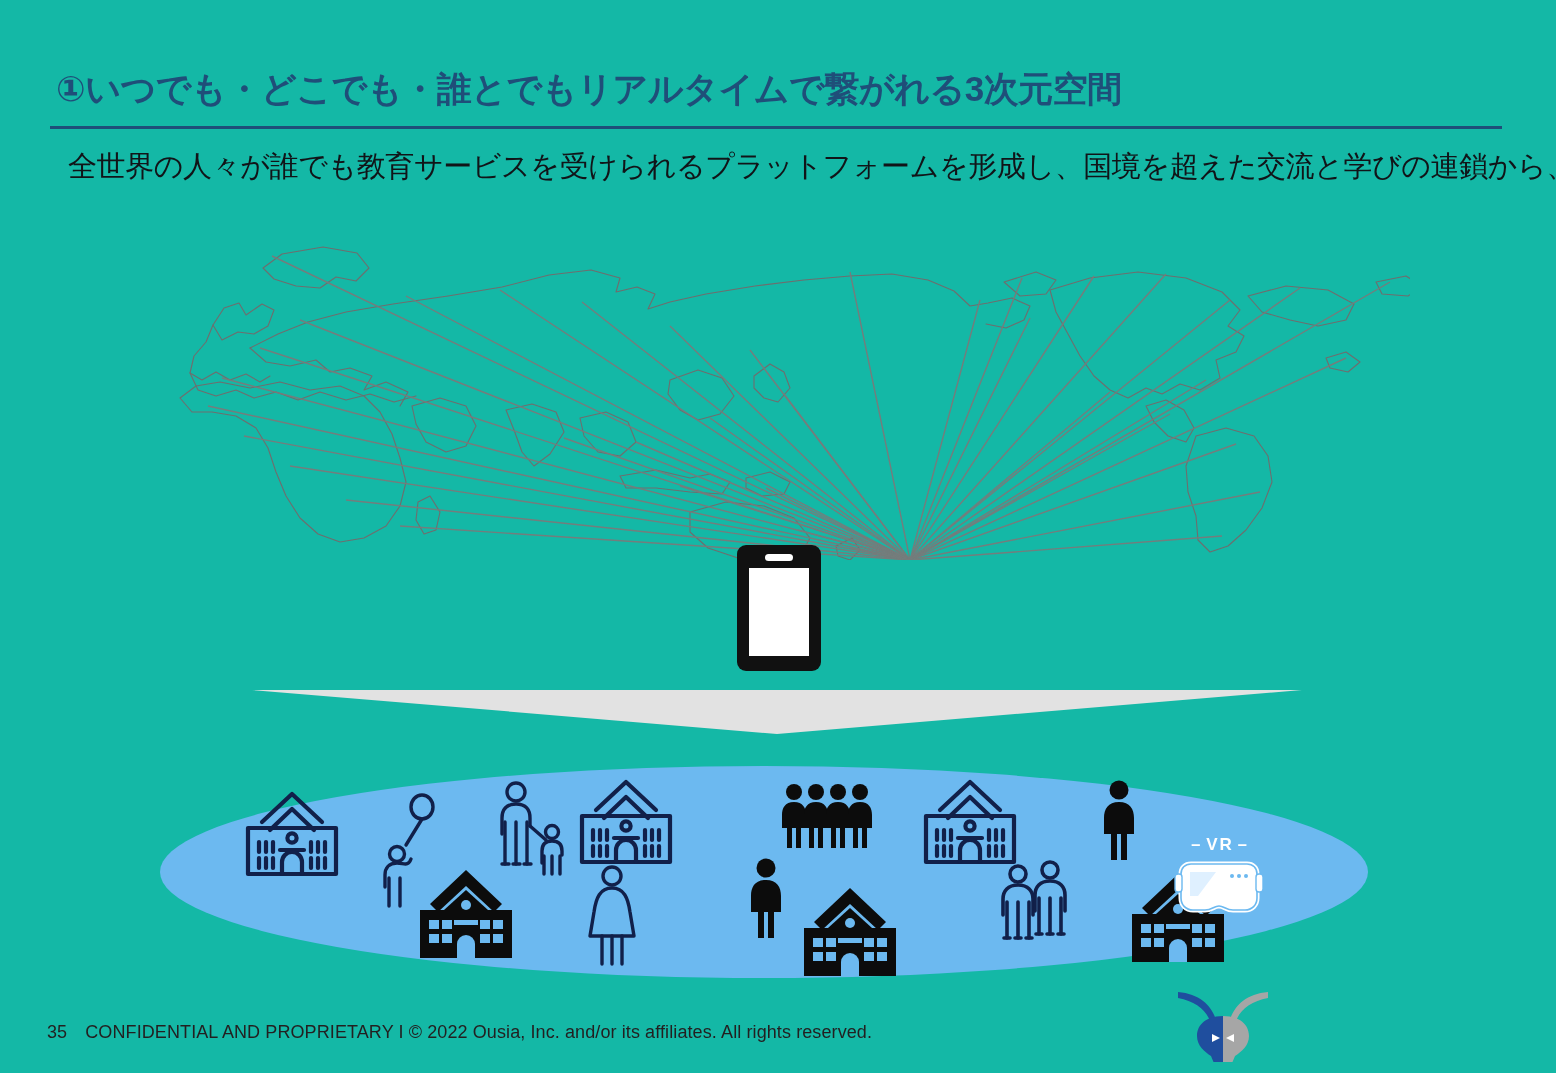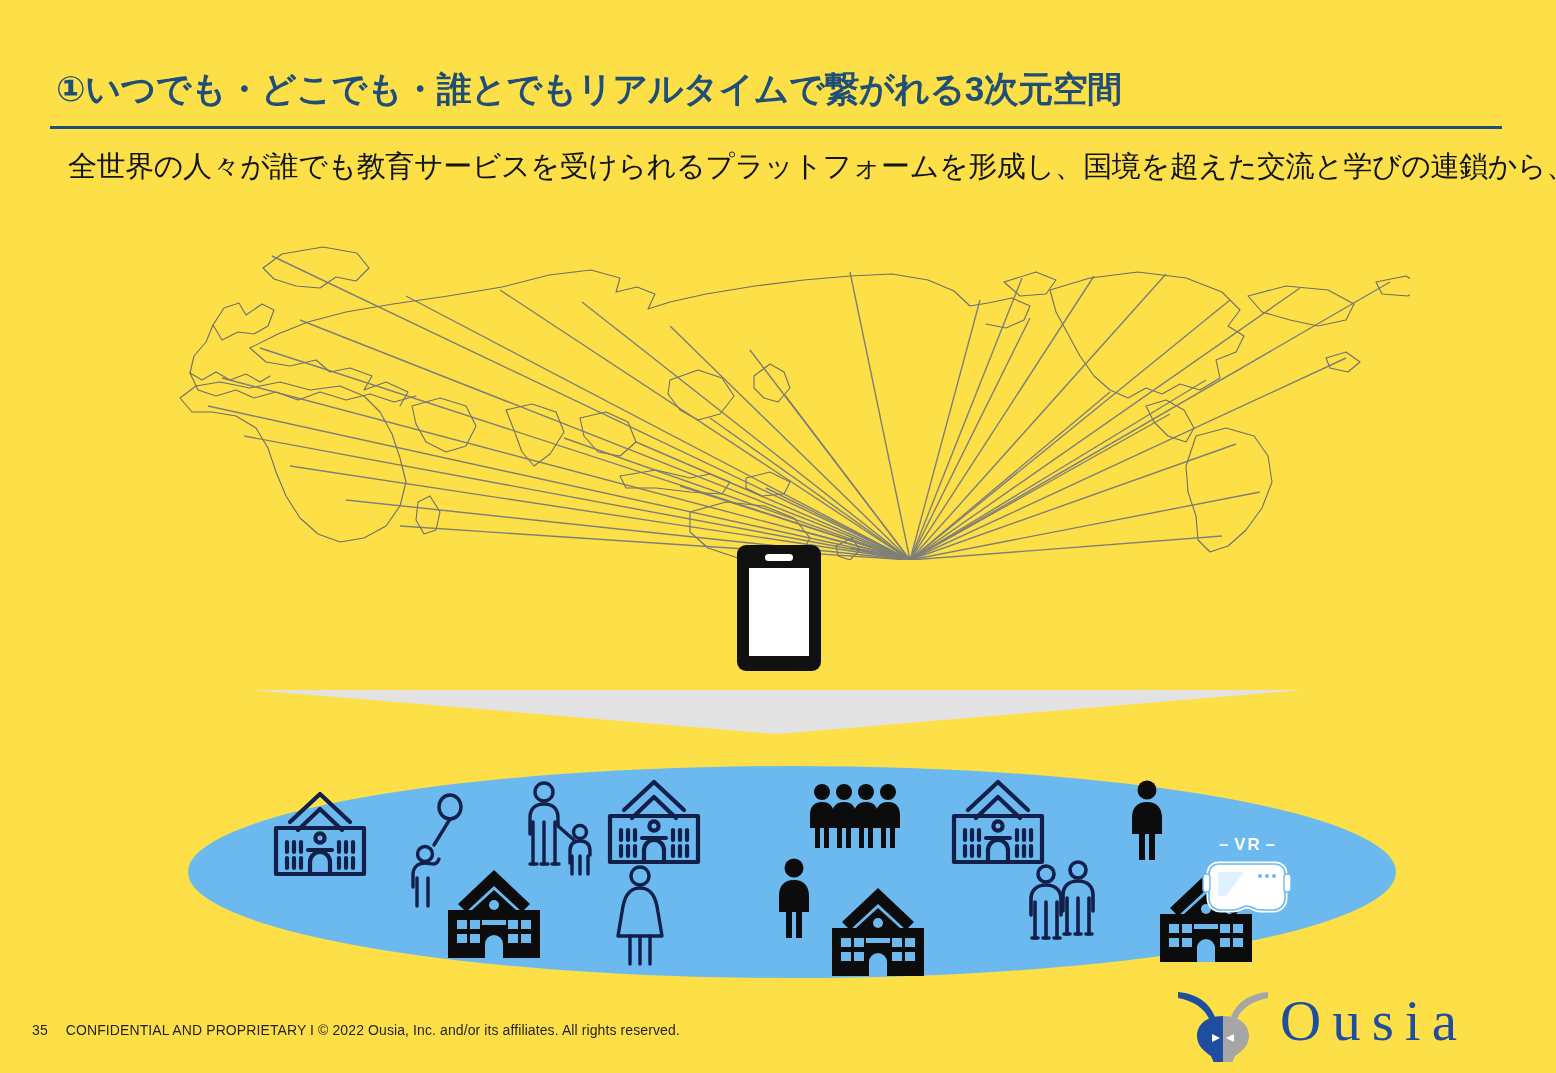--- a/index.html
+++ b/index.html
@@ -1,21 +1,21 @@
 <!DOCTYPE html>
 <html><head>
 <meta charset="utf-8">
 <style>
   html,body{margin:0;padding:0;background:#ffffff;}
   body{
     width:1556px;height:1073px;position:relative;overflow:hidden;
     font-family:"Liberation Sans","DejaVu Sans",sans-serif;
     -webkit-font-smoothing:antialiased;
   }
-  .slide{position:absolute;inset:0;background:#fde047;}
+  .slide{position:absolute;inset:0;background:#14b8a6;}
 
   
   .title{
     position:absolute;left:56px;top:66px;
     font-size:35px;font-weight:700;letter-spacing:-0.5px;
     color:#1F4E79;white-space:nowrap;
   }
   .title-rule{
     position:absolute;left:50px;top:126px;width:1452px;height:3px;
     background:#1F4E79;
@@ -35,27 +35,27 @@
 
   
   .phone{position:absolute;left:735px;top:543px;width:88px;height:130px;}
   .phone svg{display:block;width:100%;height:100%;}
 
   
   .chev{position:absolute;left:252px;top:690px;width:1050px;height:48px;}
   .chev svg{display:block;width:100%;height:100%;}
 
   
-  .stage{position:absolute;left:188px;top:766px;width:1208px;height:213px;}
+  .stage{position:absolute;left:160px;top:766px;width:1208px;height:213px;}
   .stage svg{display:block;width:100%;height:100%;overflow:visible;}
 
   
   .footer{
-    position:absolute;left:32px;top:1022px;
-    font-size:14px;color:#231f20;white-space:nowrap;letter-spacing:0.1px;text-align:center;
+    position:absolute;left:47px;top:1022px;
+    font-size:18px;color:#231f20;white-space:nowrap;letter-spacing:0.1px;text-align:center;
   }
   .footer .pageno{display:inline-block;margin-right:18px;}
 
   
   .logo{position:absolute;left:1168px;top:986px;width:330px;height:76px;}
   .logo svg{display:block;width:100%;height:100%;}
   .logo-text{
     position:absolute;left:1280px;top:992px;
     font-family:"Liberation Serif","DejaVu Serif",serif;
     font-size:57px;color:#1F4E9E;letter-spacing:11px;line-height:1;
@@ -345,15 +345,14 @@
       <g>
         <path d="M10 6 c22 2 34 14 38 28 l0 2 l-4 6 c-3 -16 -14 -26 -34 -30 Z" fill="#1F4E9E"></path>
         <path d="M100 6 c-22 2 -34 14 -38 28 l0 2 l4 6 c3 -16 14 -26 34 -30 Z" fill="#A6A6A6"></path>
         <path d="M55 30 c-16 0 -26 8 -26 20 c0 10 8 16 14 20 c4 10 6 14 12 14 l0 -54 Z" fill="#1F4E9E"></path>
         <path d="M55 30 c16 0 26 8 26 20 c0 10 -8 16 -14 20 c-4 10 -6 14 -12 14 l0 -54 Z" fill="#A6A6A6"></path>
         <path d="M44 48 l8 4 l-8 4 Z" fill="#ffffff"></path>
         <path d="M66 48 l-8 4 l8 4 Z" fill="#ffffff"></path>
       </g>
     </svg>
   </div>
-  <div class="logo-text">Ousia</div>
 
 </div>
 
 </body></html>

